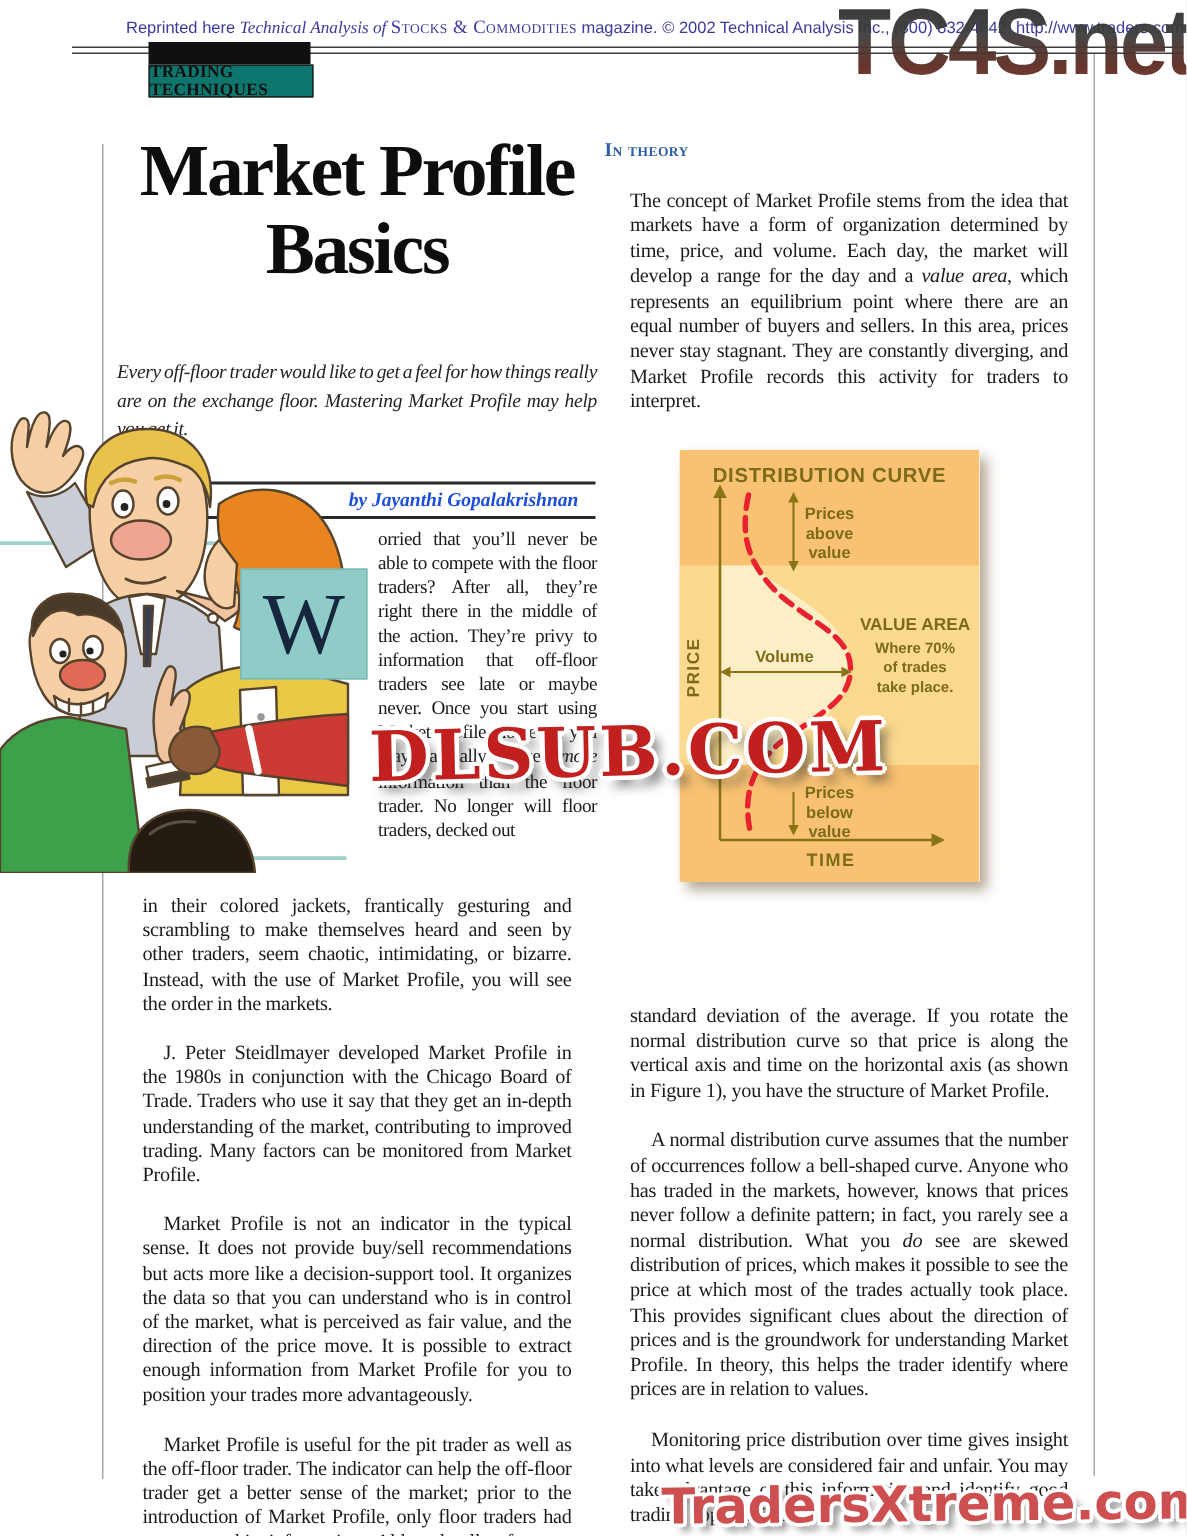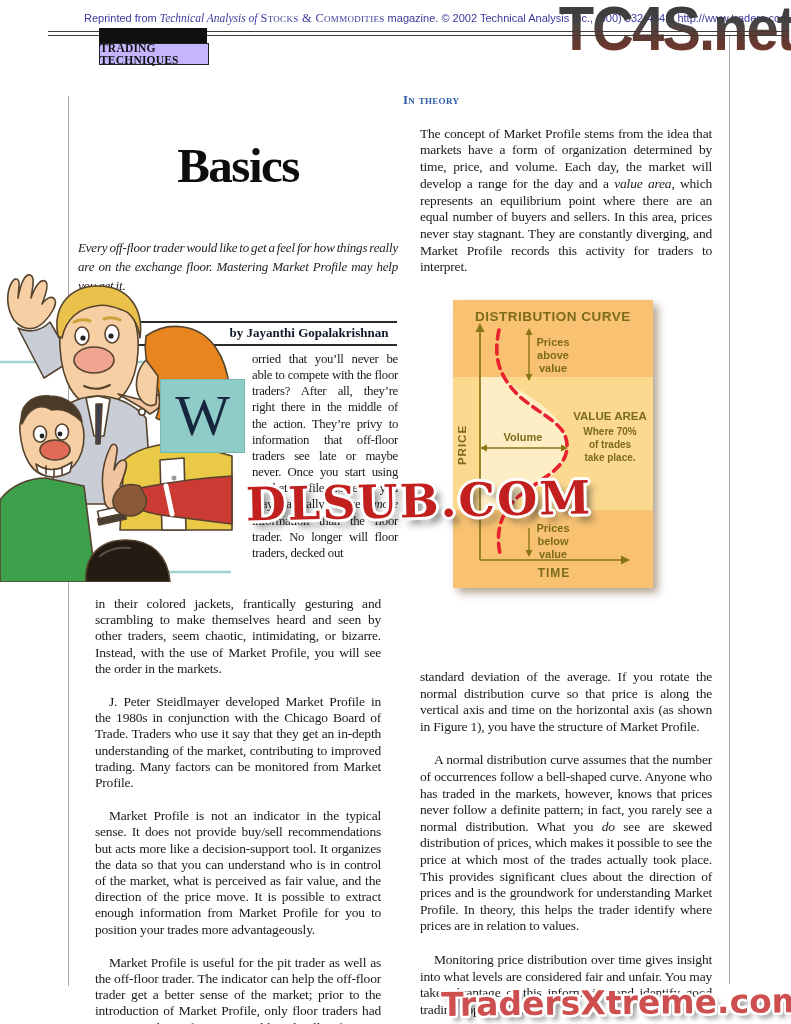--- a/index.html
+++ b/index.html
@@ -10,21 +10,21 @@
                font-family:"Liberation Sans",sans-serif;font-size:11px;color:#3b3b9e;z-index:2;}
   .header-line .it{font-family:"Liberation Serif",serif;font-style:italic;font-size:11.5px;}
   .header-line .sc{font-family:"Liberation Serif",serif;font-variant:small-caps;font-size:12.5px;letter-spacing:.3px;}
   .hrule{position:absolute;left:48px;width:741px;height:1px;background:#3c3c3c;z-index:1;}
   .hrule.r1{top:31px}.hrule.r2{top:34.5px}
   .vrule{position:absolute;width:1px;background:#a9a9a9;z-index:0;}
   .vrule.left{left:68px;top:96px;height:890px;}
   .vrule.right{left:729px;top:36px;height:948px;}
   .section-box{position:absolute;left:99px;top:28px;width:110px;z-index:3;}
   .section-bar{width:108px;height:15px;background:#101010;}
-  .section-frame{width:108px;height:20px;background:#c4b5fd;border:1px solid #222;margin-top:0;
+  .section-frame{width:108px;height:20px;background:#0f766e;border:1px solid #222;margin-top:0;
                  display:flex;align-items:center;justify-content:center;}
   .section-text{font-family:"Liberation Serif",serif;font-weight:bold;font-size:11.5px;letter-spacing:.2px;color:#111;}
   
   .wm-tc4s{position:absolute;right:-3px;top:-8px;z-index:6;
            font-family:"Liberation Sans",sans-serif;font-weight:bold;font-size:58px;letter-spacing:-2px;
            transform:scaleY(1.08);transform-origin:top right;color:#4f2f26;opacity:.95;}
   @supports (-webkit-background-clip:text){
     .wm-tc4s{background:linear-gradient(180deg,#262626 0%,#3d3d3d 42%,#5e2c22 72%,#84392b 100%);
              -webkit-background-clip:text;background-clip:text;color:transparent;}
   }
@@ -43,21 +43,21 @@
   
   .title{position:absolute;left:78px;top:88px;width:320px;margin:0;text-align:center;z-index:1;
          font-family:"Liberation Serif",serif;font-weight:bold;font-size:49px;line-height:52px;
          letter-spacing:-1.5px;color:#0d0d0d;}
   .deck{position:absolute;left:78px;top:238px;width:320px;z-index:1;
         font-style:italic;font-size:13px;line-height:19.2px;letter-spacing:-.2px;word-spacing:-1px;
         text-align:justify;color:#222;}
   .byline-rule{position:absolute;left:136px;width:261px;height:1.5px;background:#2a2a2a;z-index:1;}
   .byline-rule.t{top:321px}.byline-rule.b{top:344px}
   .byline{position:absolute;left:220px;top:325px;width:178px;text-align:center;z-index:1;
-          font-weight:bold;font-size:13px;color:#0f172a;}
+          font-weight:bold;font-style:italic;font-size:13px;color:#1d4ed8;}
   .cartoon{position:absolute;left:0;top:264px;z-index:2;}
   .dropcap-box{position:absolute;left:160px;top:379px;width:83px;height:72px;z-index:3;
                background:#8fccc7;border:1px solid #79b7b1;display:flex;align-items:center;justify-content:center;}
   .dropcap-box span{font-family:"Liberation Serif",serif;font-size:58px;line-height:58px;color:#16263f;}
   .narrow-col{position:absolute;left:252px;top:351px;width:146px;z-index:1;
               font-size:12.8px;line-height:16.15px;letter-spacing:-.3px;text-align:justify;}
   .body-text p{margin:17px;text-align:justify;}
   .body-text p.ind{text-indent:14px;}
   .col1-rest{position:absolute;left:78px;top:579px;width:320px;z-index:1;
              font-size:13.5px;line-height:16.2px;letter-spacing:-.2px;}
@@ -79,34 +79,34 @@
 <body>
 
 <div class="page">
 
   <div class="hrule r1"></div>
   <div class="hrule r2"></div>
   <div class="vrule left"></div>
   <div class="vrule right"></div>
 
   <div class="header-line">
-    <span>Reprinted from </span><span class="it">Technical Analysis of </span><span class="sc">Stocks &amp; Commodities</span><span> magazine. © 2002 Technical Analysis Inc., (800) 832-4642, http://www.traders.com</span>
+    <span>Reprinted here </span><span class="it">Technical Analysis of </span><span class="sc">Stocks &amp; Commodities</span><span> magazine. © 2002 Technical Analysis Inc., (800) 832-4642, http://www.traders.com</span>
   </div>
 
   <div class="section-box">
     <div class="section-bar"></div>
     <div class="section-frame">
       <span class="section-text">TRADING TECHNIQUES</span>
     </div>
   </div>
 
   <div class="wm-tc4s">TC4S.net</div>
 
   <h1 class="title">
-    <br>
+    <span>Market Profile</span><br>
     <span>Basics</span>
   </h1>
 
   <div class="deck">Every off-floor trader would like to get a feel for how things really are on the exchange floor. Mastering Market Profile may help you get it.</div>
 
   <div class="byline-rule t"></div>
   <div class="byline">by Jayanthi Gopalakrishnan</div>
   <div class="byline-rule b"></div>
 
   <svg class="cartoon" width="234" height="318" viewBox="0 0 234 318">

